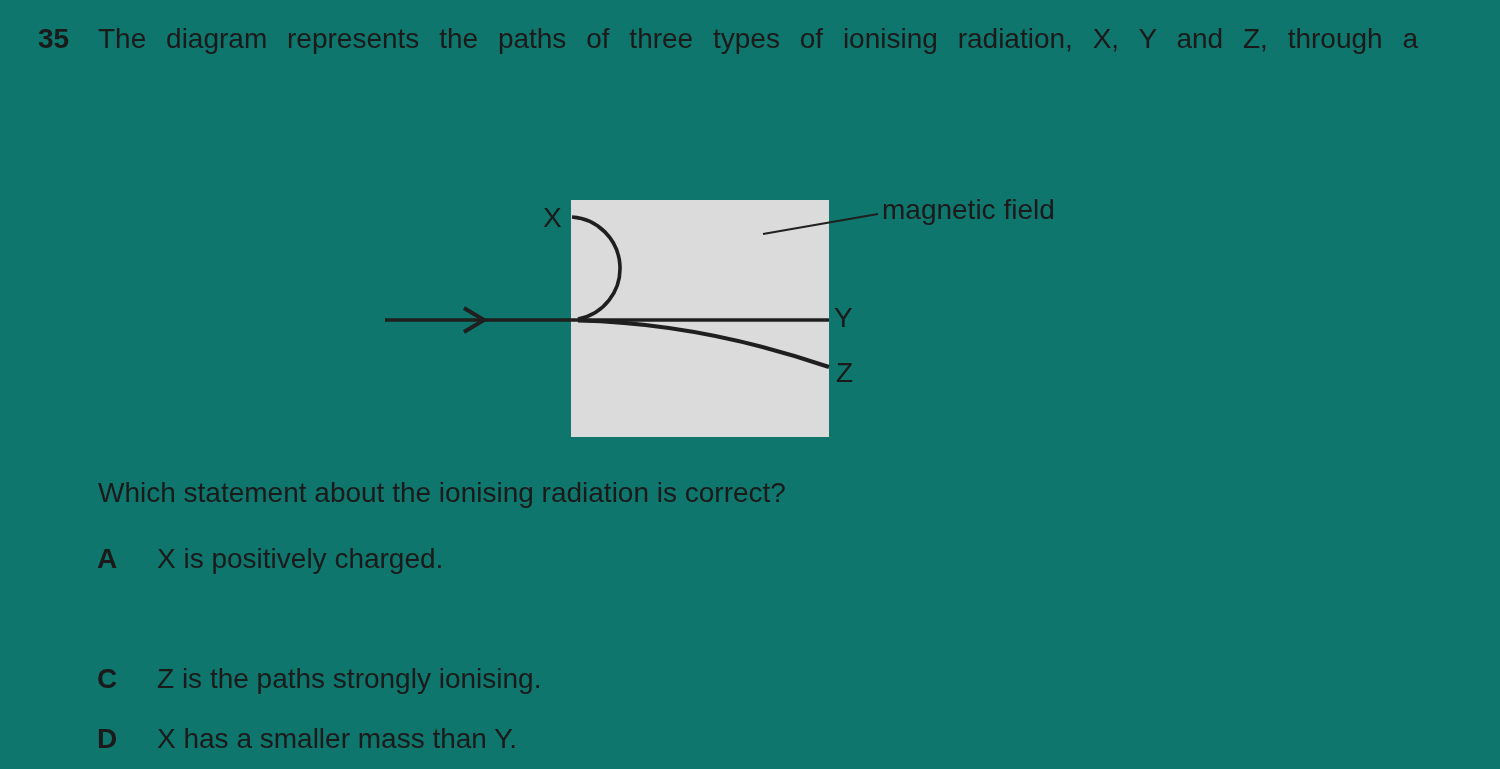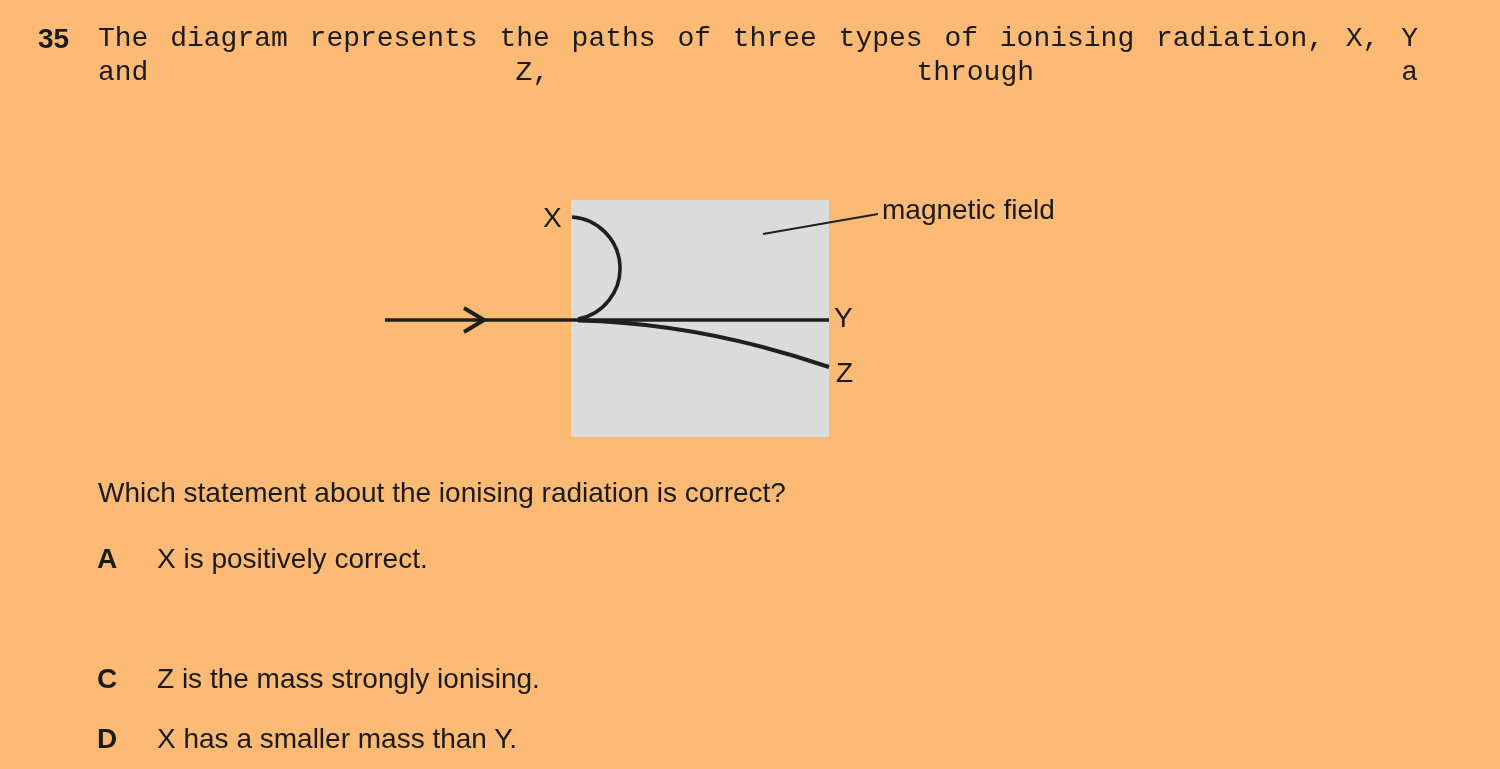--- a/index.html
+++ b/index.html
@@ -10,38 +10,37 @@
     height: 769px;
     font-family: "Liberation Sans", sans-serif;
     color: #1a1a1a;
     -webkit-font-smoothing: antialiased;
   }
   .page {
     position: relative;
     width: 1500px;
     height: 769px;
     overflow: hidden;
-    background: #fdba74;
+    background: #0f766e;
     font-size: 28px;
     line-height: 34px;
   }
   .abs { position: absolute; }
 
   .q-number {
     left: 38px; top: 22px;
     font-weight: bold;
   }
   .stem {
     left: 98px; top: 22px;
     width: 1320px;
   }
   .stem-line1 {
     text-align: justify;
     text-align-last: justify;
-    font-family: Liberation Mono, monospace;
   }
   .subtext { left: 98px; top: 122px; }
   .prompt  { left: 98px; top: 476px; }
 
   
   .field-region {
     left: 571px; top: 200px;
     width: 258px; height: 237px;
     background: #dbdbdb;
     z-index: 0;
@@ -96,22 +95,22 @@
   </svg>
 
   <div class="abs diag-label label-x">X</div>
   <div class="abs diag-label label-y">Y</div>
   <div class="abs diag-label label-z">Z</div>
   <div class="abs prompt">Which statement about the ionising radiation is correct?</div>
 
   <div class="abs diag-label label-field">magnetic field</div>
 
   <div class="abs option-row opt-a">
-    <span class="option-letter">A</span><span>X is positively correct.</span>
+    <span class="option-letter">A</span><span>X is positively charged.</span>
   </div>
   <div class="abs option-row opt-c">
-    <span class="option-letter">C</span><span>Z is the mass strongly ionising.</span>
+    <span class="option-letter">C</span><span>Z is the paths strongly ionising.</span>
   </div>
   <div class="abs option-row opt-d">
     <span class="option-letter">D</span><span>X has a smaller mass than Y.</span>
   </div>
 
 </div>
 
 </body></html>

